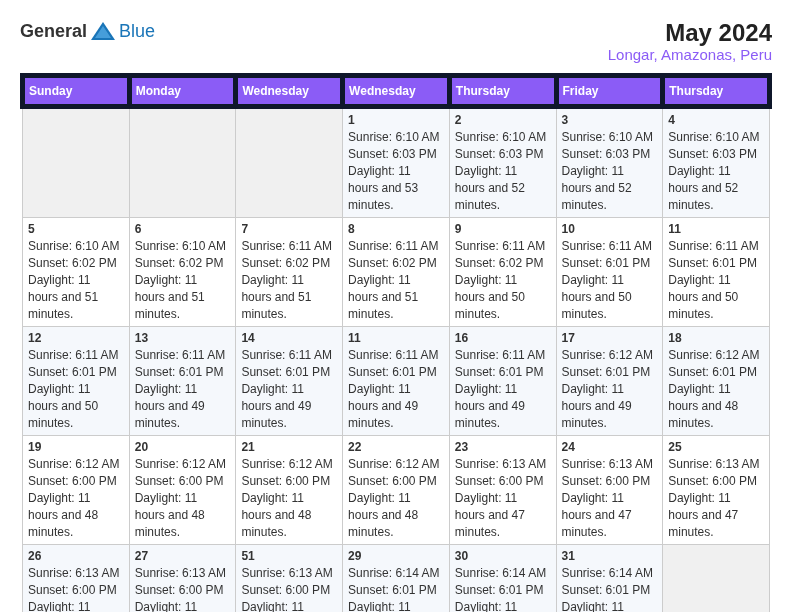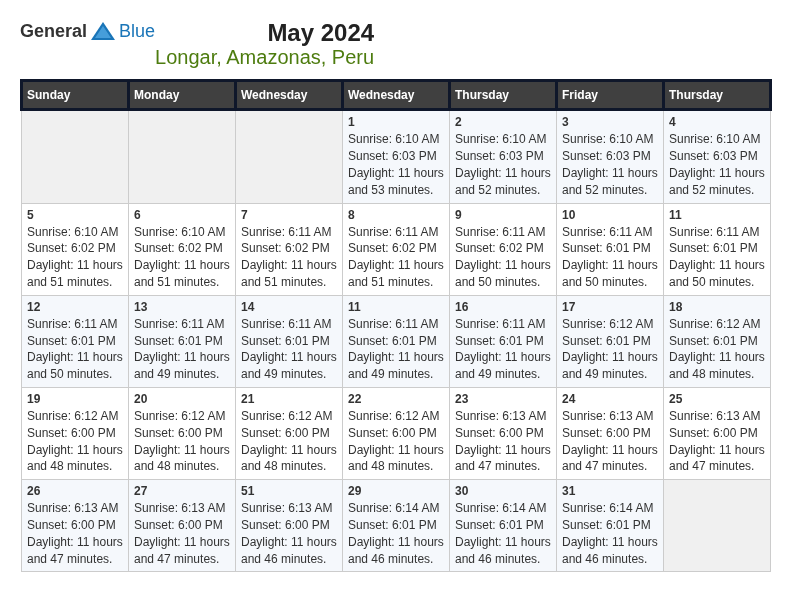--- a/index.html
+++ b/index.html
@@ -5,21 +5,21 @@
     * { box-sizing: border-box; margin: 0; padding: 0; }
     body {
       font-family: Arial, sans-serif;
       background: #fff;
       width: 792px;
       min-height: 612px;
       padding: 20px;
     }
     .header {
       display: flex;
-      justify-content: flex-start;
+      justify-content: space-between;
       align-items: flex-start;
       margin-bottom: 10px;
     }
     .logo {
       display: flex;
       align-items: center;
     }
     .logo-icon {
       width: 28px;
       height: 22px;
@@ -28,36 +28,36 @@
     .title-block {
       text-align: right;
     }
     .month-title {
       font-size: 24px;
       font-weight: bold;
       color: #222;
       line-height: 1.1;
     }
     .location-title {
-      font-size: 20px;
-      color: #4d7c0f;
+      font-size: 15px;
+      color: #8b5cf6;
     }
     table {
       width: 100%;
       border-collapse: collapse;
       table-layout: fixed;
     }
     thead tr th {
-      background-color: #404040;
+      background-color: #8b5cf6;
       color: #fff;
       font-size: 12px;
       font-weight: bold;
       padding: 6px 4px;
       text-align: left;
-      border: 3px solid #0f172a;
+      border: 5px solid #0f172a;
     }
     tbody tr td {
       vertical-align: top;
       border: 1px solid #ccc;
       padding: 4px 5px;
       min-height: 80px;
       font-size: 10px;
       color: #333;
       background: #fff;
     }

